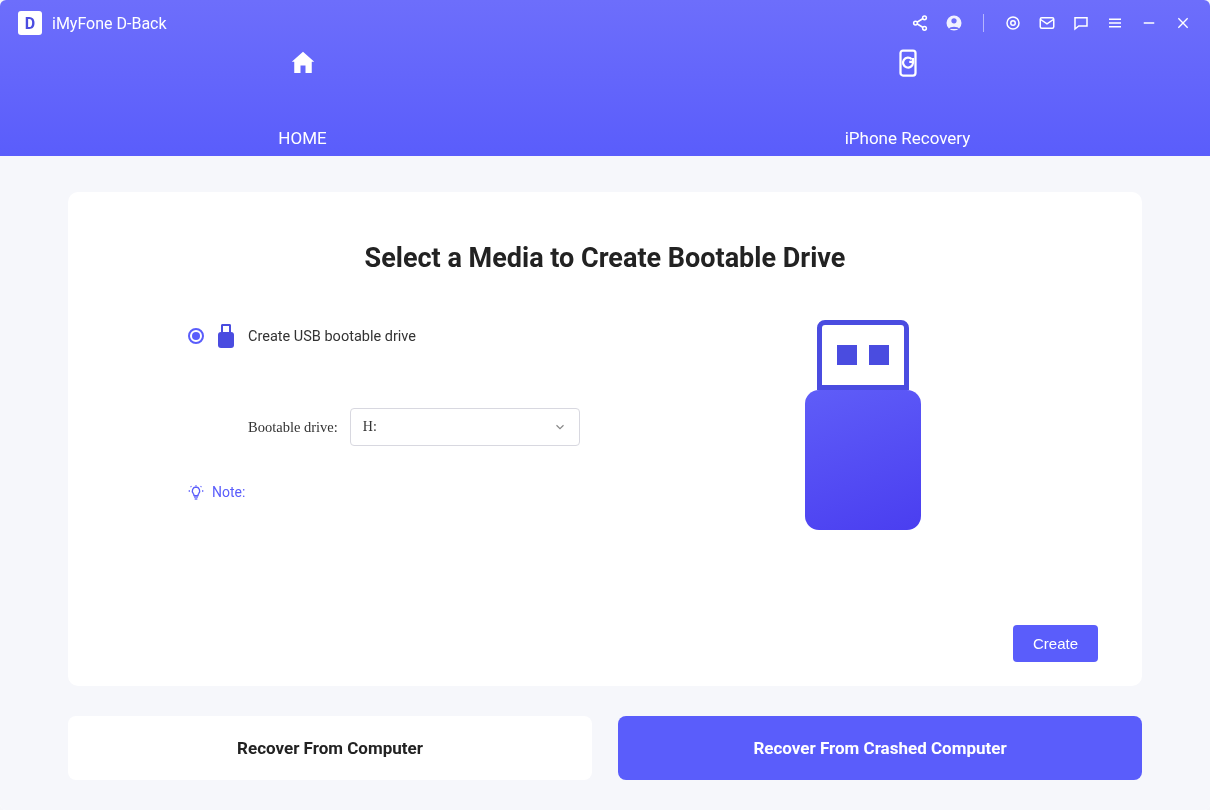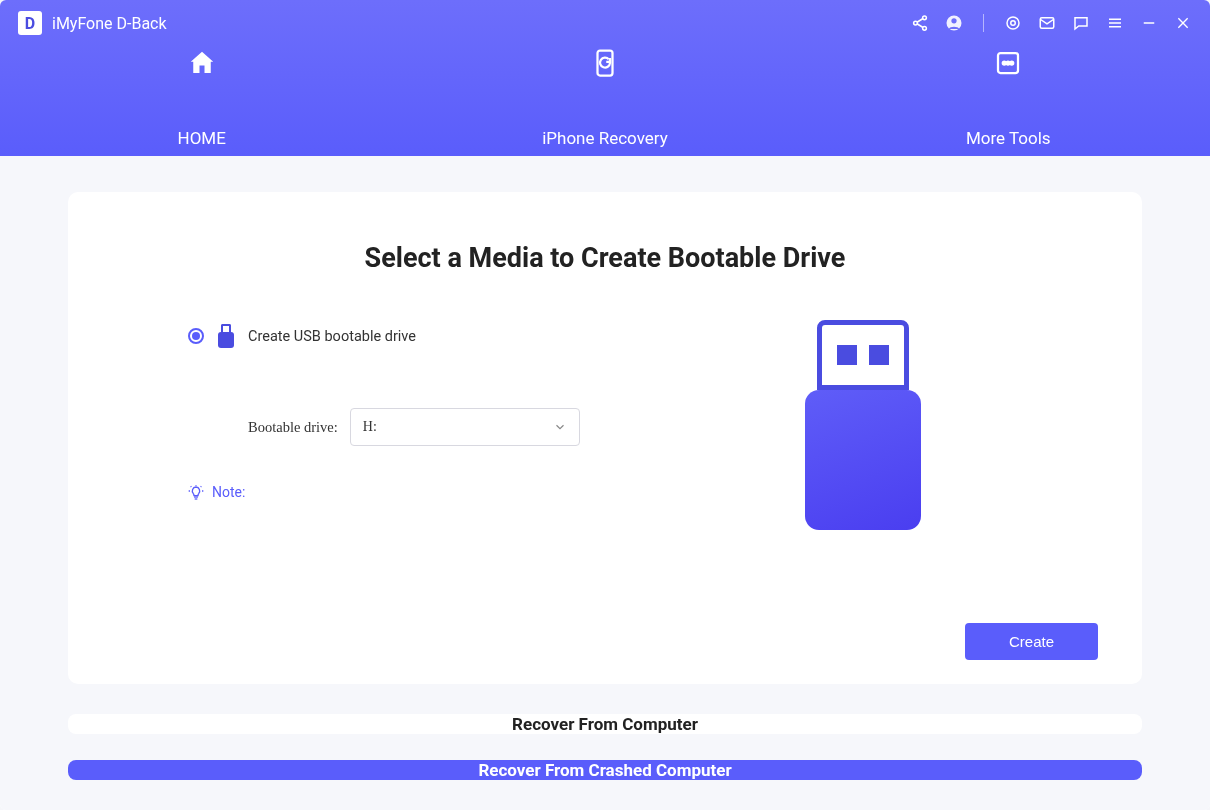--- a/index.html
+++ b/index.html
@@ -144,39 +144,39 @@
   .note-row {
     display:flex; gap:8px; align-items:flex-start;
     padding-left: 0px;
   }
   .note-icon { color:#5a5dfb; font-size:15px; margin-top:1px;}
   .note-label { color:#5a5dfb; font-size:14px; margin-right:6px;}
   .note-text { font-size:14px; color:#555; line-height:1.55; max-width: 360px;}
   .create-btn {
     position:absolute; right: 44px; bottom: 24px;
     background:#5a5dfb; color:#fff; border:none; border-radius:4px;
-    padding: 10px 44px; font-size:15px; cursor:pointer;
+    padding: 10px 20px; font-size:15px; cursor:pointer;
   }
   
   .big-usb { width: 116px; margin-top: -4px;}
   .big-usb-top {
     width: 92px; height: 70px; border: 5px solid #4a4ce0; border-radius: 8px 8px 0 0;
     margin: 0 auto; display:flex; align-items:center; justify-content:center; gap:12px;
     background:#fff;
   }
   .big-usb-top .sq { width:20px; height:20px; background:#4a4ce0;}
   .big-usb-body {
     width: 116px; height: 140px;
     background: linear-gradient(160deg, #5f5df8 0%, #4a3ef0 100%);
     border-radius: 14px;
   }
   
   .bottom-tabs {
     margin-top: 30px;
-    display:flex; gap: 26px; flex-direction: column;
+    display:flex; gap: 26px;
   }
   .btab {
     flex:1; height:64px; border-radius:8px;
     display:flex; align-items:center; justify-content:center;
     font-size:17px; font-weight:700; cursor:pointer;
   }
   .btab.inactive { background:#fff; color:#222;}
   .btab.active { background:#5a5dfb; color:#fff;}
   svg { display:block; }
 </style>
@@ -257,31 +257,20 @@
       </div>
       <div class="navtab">
         <div class="tab-icon">
           <svg width="30" height="30" viewBox="0 0 24 24" fill="none" stroke="#fff" stroke-width="1.8">
               <rect x="6" y="2" width="12" height="20" rx="2"></rect>
               <path d="M15 9a4 4 0 1 0 1 3"></path>
               <polyline points="16,8 16,11 13,11"></polyline>
             </svg>
         </div>
         <div class="tab-label">iPhone Recovery</div>
-      </div>
-      <div class="navtab">
-        <div class="tab-icon">
-          <svg width="30" height="30" viewBox="0 0 24 24" fill="none" stroke="#fff" stroke-width="1.8">
-              <rect x="4" y="4" width="16" height="16" rx="2"></rect>
-              <circle cx="9" cy="12" r="1.2" fill="#fff"></circle>
-              <circle cx="12" cy="12" r="1.2" fill="#fff"></circle>
-              <circle cx="15" cy="12" r="1.2" fill="#fff"></circle>
-            </svg>
-        </div>
-        <div class="tab-label">More Tools</div>
       </div>
     </div>
   </div>
 
   <div class="content">
     <div class="card">
       <div class="card-title">Select a Media to Create Bootable Drive</div>
 
       <div class="card-body">
         <div class="left-col">

